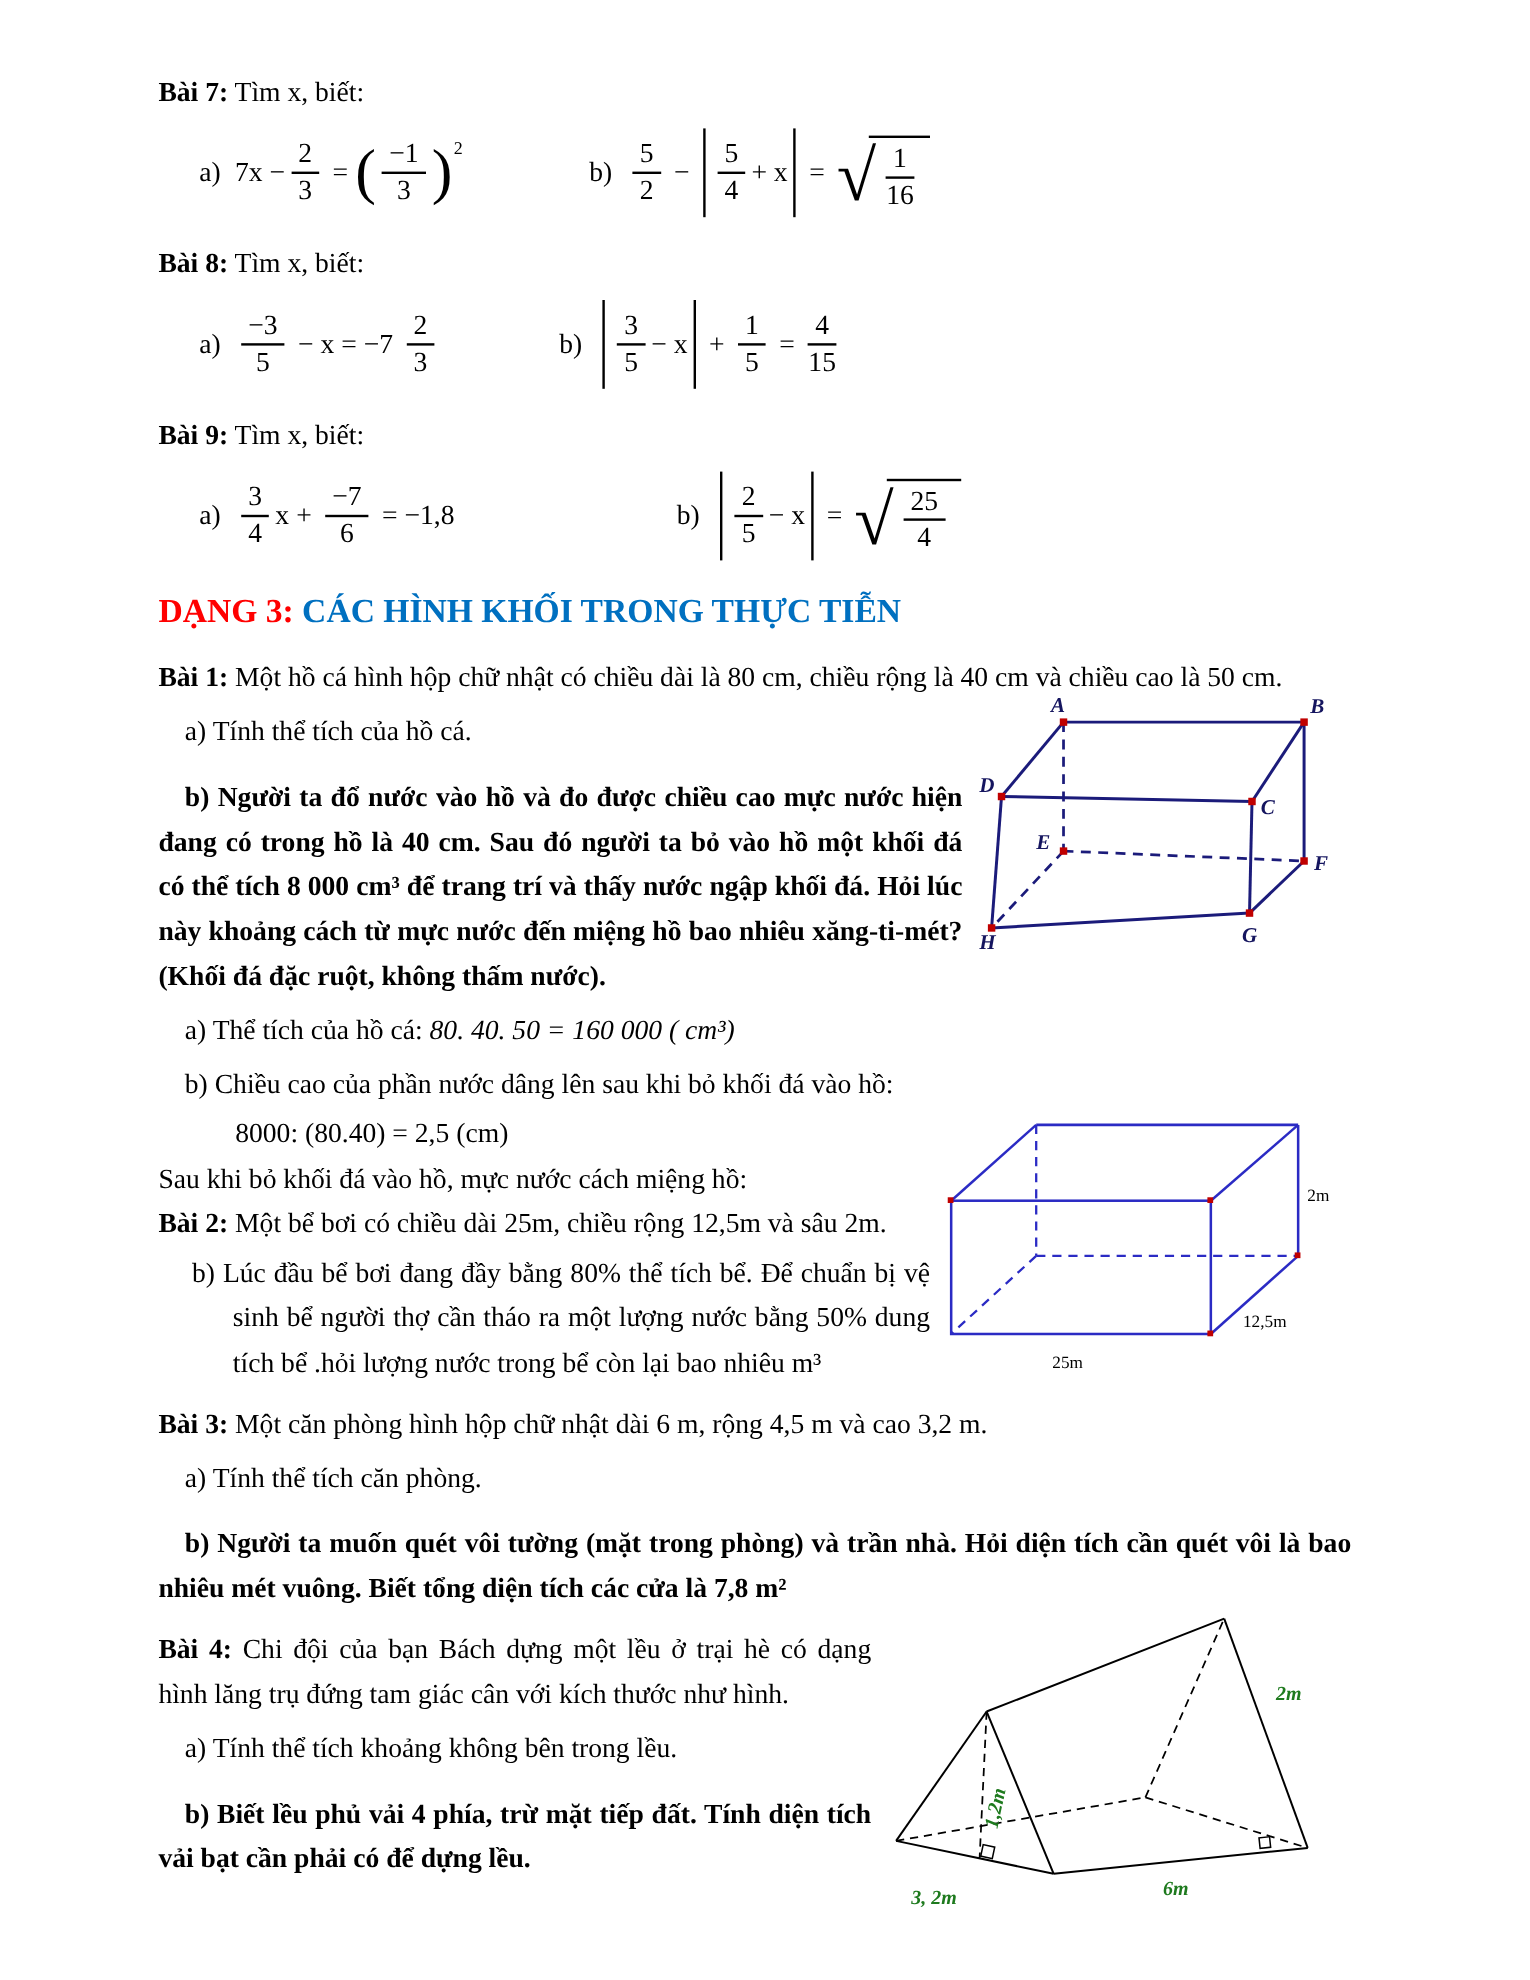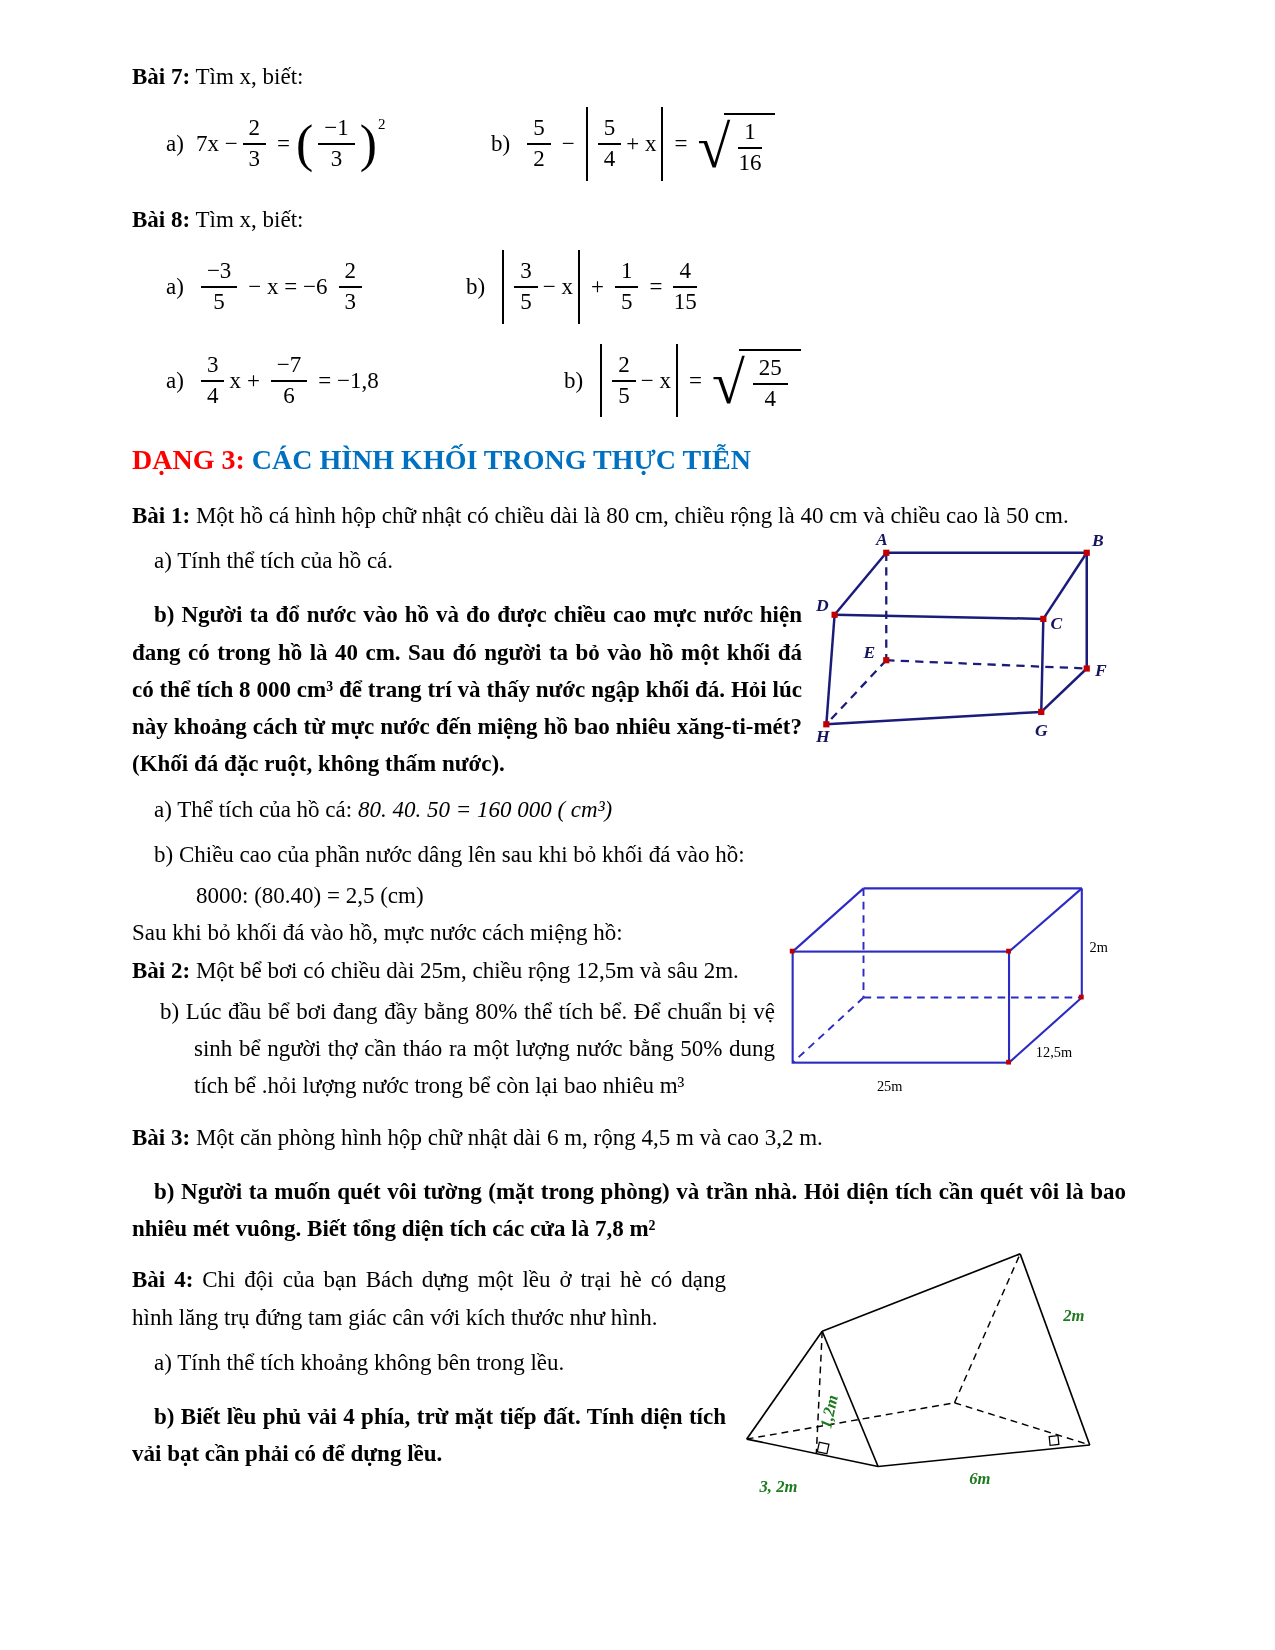--- a/index.html
+++ b/index.html
@@ -109,21 +109,21 @@
   </div>
 
   <p class="exhead"><b>Bài 8:</b><span> Tìm x, biết:</span></p>
   <div class="math-row">
     <span class="mcol w-a8">
       <span class="mlabel">a)</span>
       <span class="frac">
           <span class="num">−3</span>
           <span class="den">5</span>
         </span>
-      <span class="mop">− x = −6</span>
+      <span class="mop">− x = −7</span>
       <span class="frac">
           <span class="num">2</span>
           <span class="den">3</span>
         </span>
     </span>
     <span class="mcol">
       <span class="mlabel">b)</span>
       <span class="abs">
         <span class="frac">
             <span class="num">3</span>
@@ -137,20 +137,21 @@
           <span class="den">5</span>
         </span>
       <span class="mop">=</span>
       <span class="frac">
           <span class="num">4</span>
           <span class="den">15</span>
         </span>
     </span>
   </div>
 
+  <p class="exhead"><b>Bài 9:</b><span> Tìm x, biết:</span></p>
   <div class="math-row">
     <span class="mcol w-a9">
       <span class="mlabel">a)</span>
       <span class="frac">
           <span class="num">3</span>
           <span class="den">4</span>
         </span>
       <span>x</span>
       <span class="mop">+</span>
       <span class="frac">
@@ -261,20 +262,21 @@
     </svg>
   </div>
 
   <p class="calc">8000: (80.40) = 2,5 (cm)</p>
   <p>Sau khi bỏ khối đá vào hồ, mực nước cách miệng hồ:</p>
 
   <p><b>Bài 2:</b><span> Một bể bơi có chiều dài 25m, chiều rộng 12,5m và sâu 2m.</span></p>
   <p class="item-hang just">b)  Lúc đầu bể bơi đang đầy bằng 80% thể tích bể. Để chuẩn bị vệ sinh bể người thợ cần tháo ra một lượng nước bằng 50% dung tích bể .hỏi lượng nước trong bể còn lại bao nhiêu m³</p>
 
   <p class="exhead clr"><b>Bài 3:</b><span> Một căn phòng hình hộp chữ nhật dài 6 m, rộng 4,5 m và cao 3,2 m.</span></p>
+  <p class="indent1">a) Tính thể tích căn phòng.</p>
   <p class="hang1 just">b)  Người ta muốn quét vôi tường (mặt trong phòng) và trần nhà. Hỏi diện tích cần quét vôi là bao nhiêu mét vuông. Biết tổng diện tích các cửa là 7,8 m²</p>
 
   <div class="fig3">
     <svg viewBox="0 0 400 262" width="392" height="257">
       <g stroke="#000" stroke-width="1.7" fill="none">
         <line x1="90" y1="92" x2="13" y2="202"></line>
         <line x1="90" y1="92" x2="147" y2="230"></line>
         <line x1="13" y1="202" x2="147" y2="230"></line>
         <line x1="90" y1="92" x2="292" y2="13"></line>
         <line x1="292" y1="13" x2="363" y2="208"></line>

